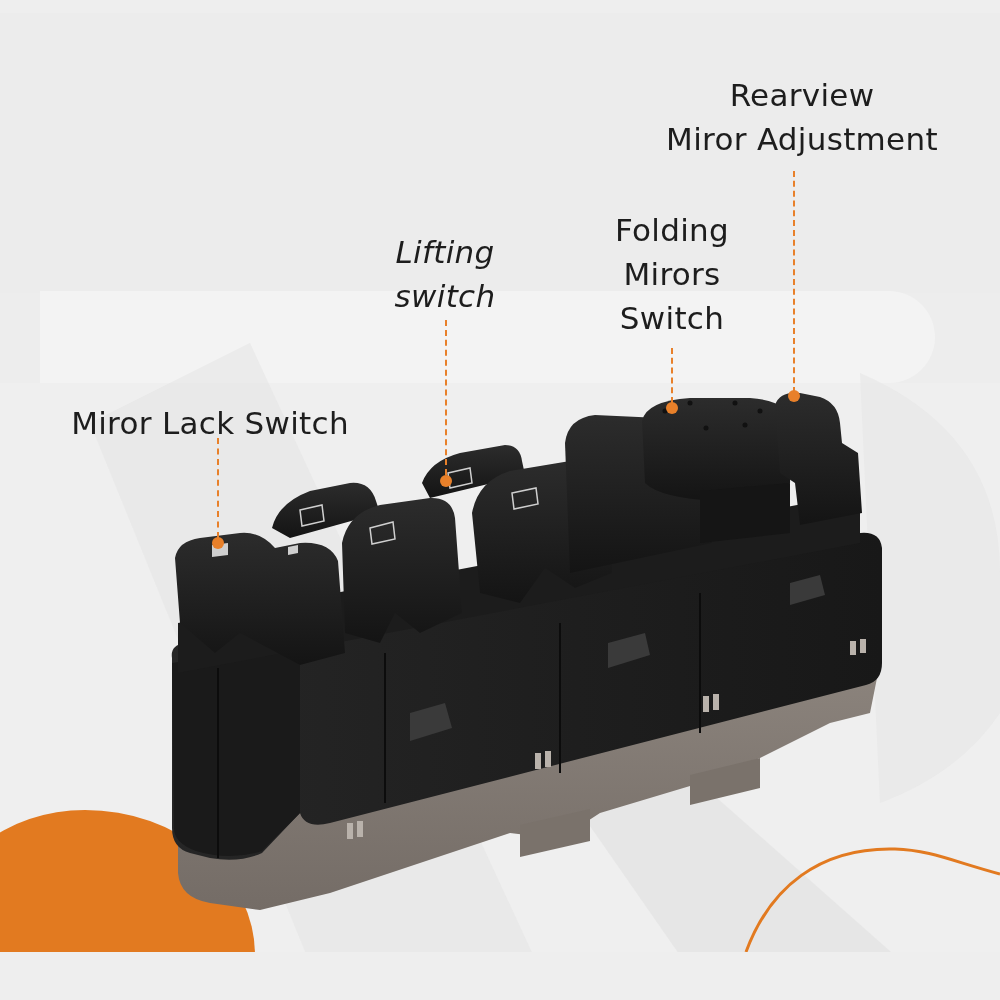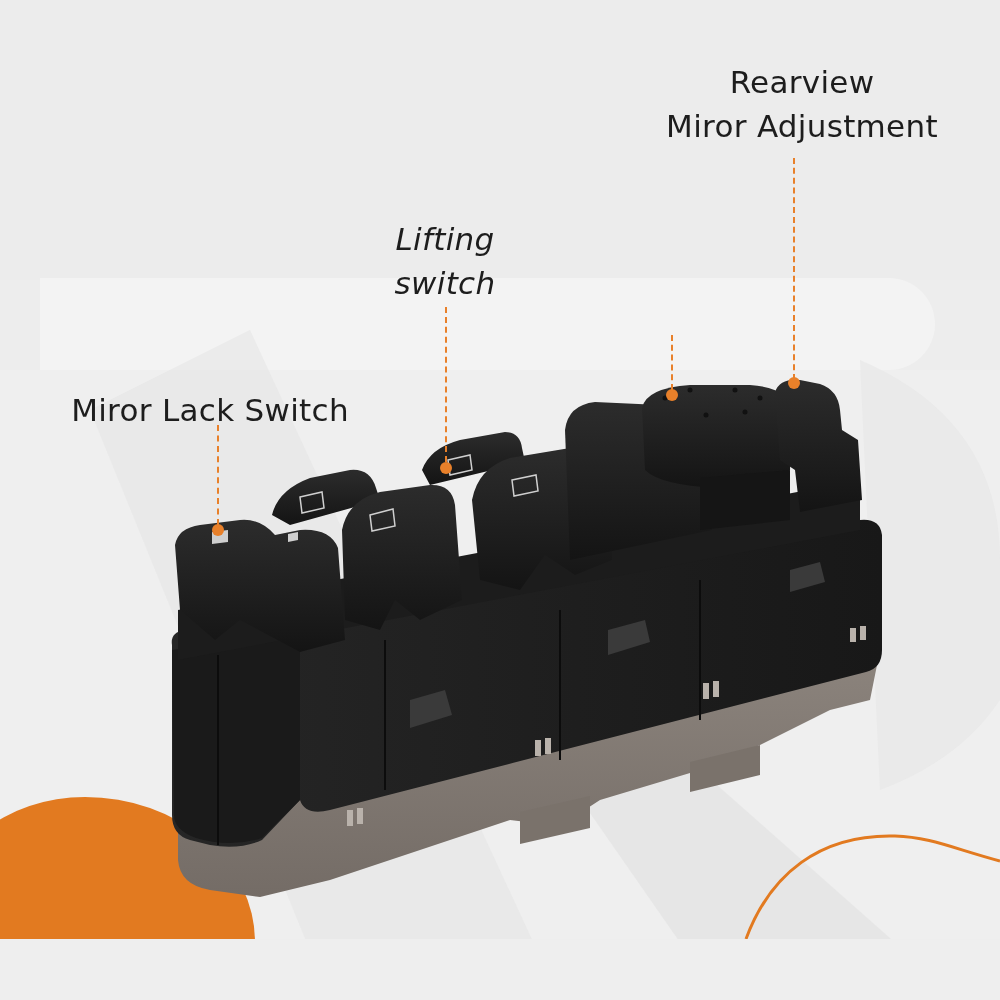--- a/index.html
+++ b/index.html
@@ -1,17 +1,17 @@
 <!DOCTYPE html>
 <html><head>
 <meta charset="utf-8">
 <style>
   html, body { margin: 0; padding: 0; }
   body { width: 1000px; height: 1000px; overflow: hidden; background: #eeeeee; }
-  .canvas { position: relative; width: 1000px; height: 939px; overflow: hidden; background: #ededed; }
+  .canvas { position: relative; width: 1000px; height: 939px; overflow: hidden; background: #ededed; margin-top: 13px; }
 
   
   .bg-top { position: absolute; left: 0; top: 0; width: 1000px; height: 280px; background: #ececec; }
   .bg-band { position: absolute; left: 40px; top: 278px; width: 895px; height: 92px; background: #f3f3f3; border-radius: 0 46px 46px 0; }
   .bg-lower { position: absolute; left: 0; top: 370px; width: 1000px; height: 630px; background: #efefef; }
   .bg-diag { position: absolute; inset: 0; }
   .orange-blob { position: absolute; left: -60px; top: 797px; width: 315px; height: 330px; background: #e27a20; border-radius: 46% 54% 40% 40% / 36% 44% 40% 40%; }
   .orange-arc { position: absolute; right: 0; bottom: 0; }
 
   
@@ -115,20 +115,25 @@
     </g>
     <path d="M700 478 L790 470 L790 520 L700 530 Z" fill="#151515"></path>
 
     <path d="M775 392 Q780 378 800 380 L820 384 Q838 390 840 410 L842 430 L858 440 L862 500 L800 512 L795 470 L780 460 Z" fill="url(#blk)"></path>
   </svg>
 
   <div class="label" style="left:602px; top:60px; width:400px;">
     <span>Rearview</span>
     <span>Miror Adjustment</span>
   </div>
+  <div class="label" style="left:562px; top:195px; width:220px;">
+    <span>Folding</span>
+    <span>Mirors</span>
+    <span>Switch</span>
+  </div>
   <div class="label" style="left:355px; top:217px; width:180px;font-style:italic;">
     <span>Lifting</span>
     <span>switch</span>
   </div>
   <div class="label" style="left:30px; top:388px; width:360px;">
     <span>Miror Lack Switch</span>
   </div>
 
   <div class="leader" style="left:793px; top:158px; height:222px;"></div>
   <div class="dot" style="left:788px; top:377px;"></div>

